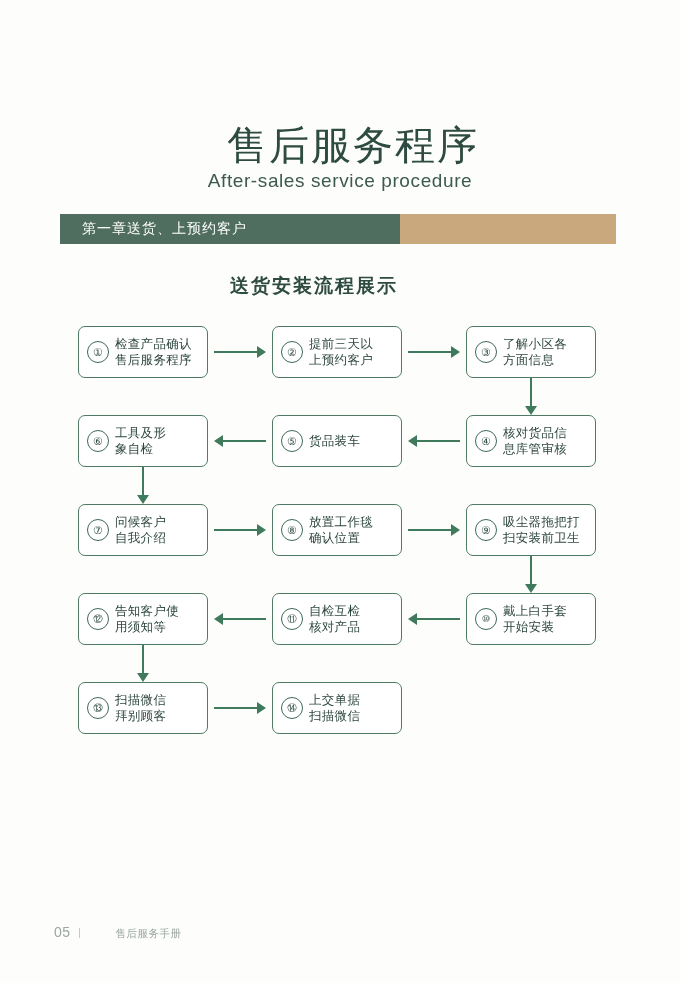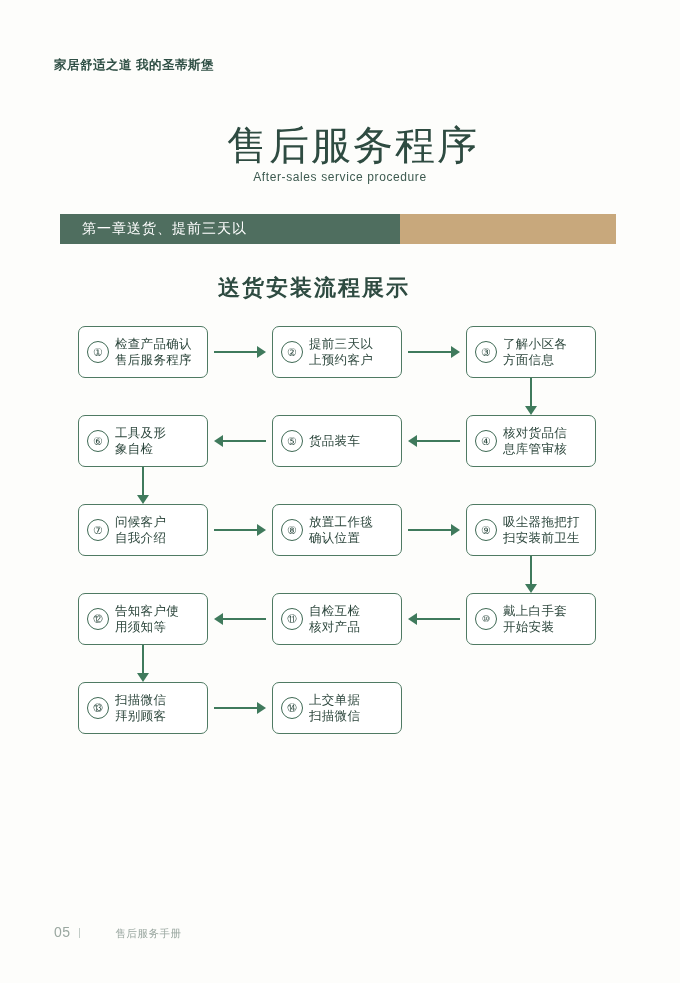--- a/index.html
+++ b/index.html
@@ -41,21 +41,21 @@
     letter-spacing: 2px;
     padding-left: 26px;
     box-sizing: border-box;
   }
   .title-en {
     position: absolute;
     top: 170px;
     left: 0;
     width: 680px;
     text-align: center;
-    font-size: 12px;
+    font-size: 19px;
     color: #3d5a50;
     letter-spacing: 0.6px;
     box-sizing: border-box;
   }
   .chapter-bar {
     position: absolute;
     top: 214px;
     left: 60px;
     width: 556px;
     height: 30px;
@@ -95,21 +95,21 @@
     z-index: 2;
   }
   .chapter-label .num {
   }
   .section-title {
     position: absolute;
     top: 273px;
     left: 0;
     width: 600px;
     text-align: center;
-    font-size: 22px;
+    font-size: 19px;
     font-weight: bold;
     color: #2e4b41;
     letter-spacing: 2px;
     padding-left: 28px;
     box-sizing: border-box;
   }
   
   .flow {
     position: absolute;
     top: 326px;
@@ -221,30 +221,29 @@
     font-size: 10.5px;
     letter-spacing: 0.5px;
     margin-left: 28px;
   }
 </style>
 </head>
 <body>
 
 <div class="page">
 
-  <div class="header-brand">家居舒适之道  我的圣蒂斯堡</div>
 
   <div class="title-zh">售后服务程序</div>
   <div class="title-en">After-sales service procedure</div>
 
   <div class="chapter-bar">
     <div class="left"></div>
     <div class="right"></div>
     <div class="chapter-label">
-      <span class="num">第一章</span><span>送货、提前三天以</span>
+      <span class="num">第一章</span><span>送货、上预约客户</span>
     </div>
   </div>
 
   <div class="section-title">送货安装流程展示</div>
 
   <div class="flow">
 
     <div class="node" style="left:0px; top:0px;">
       <span class="circle">①</span>
       <span class="txt">检查产品确认

